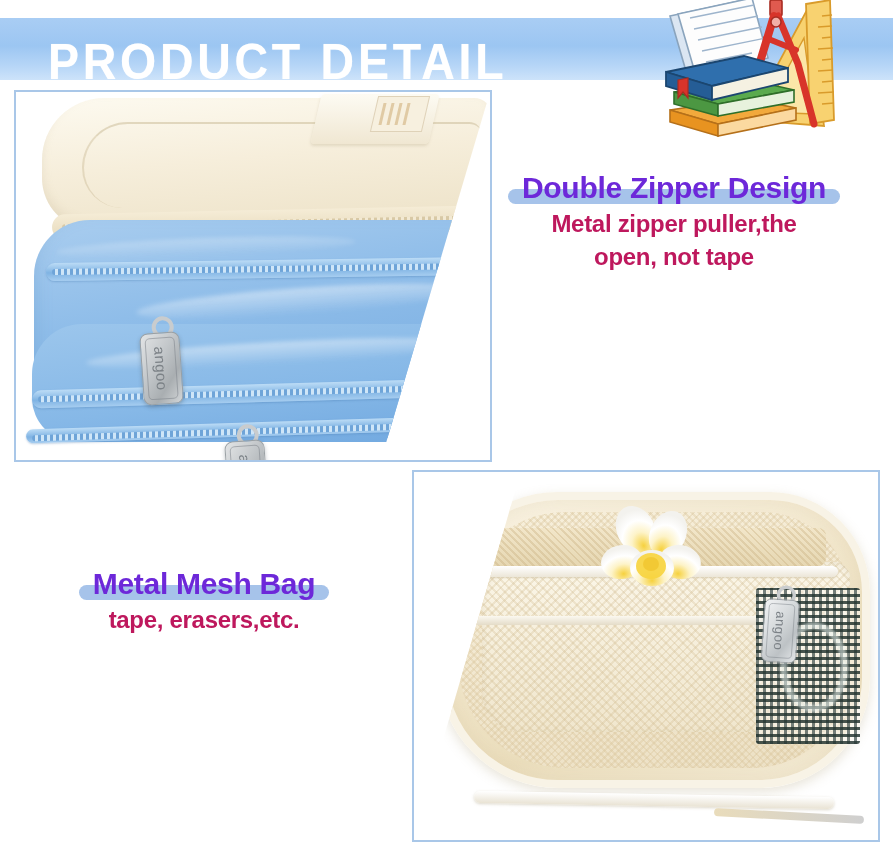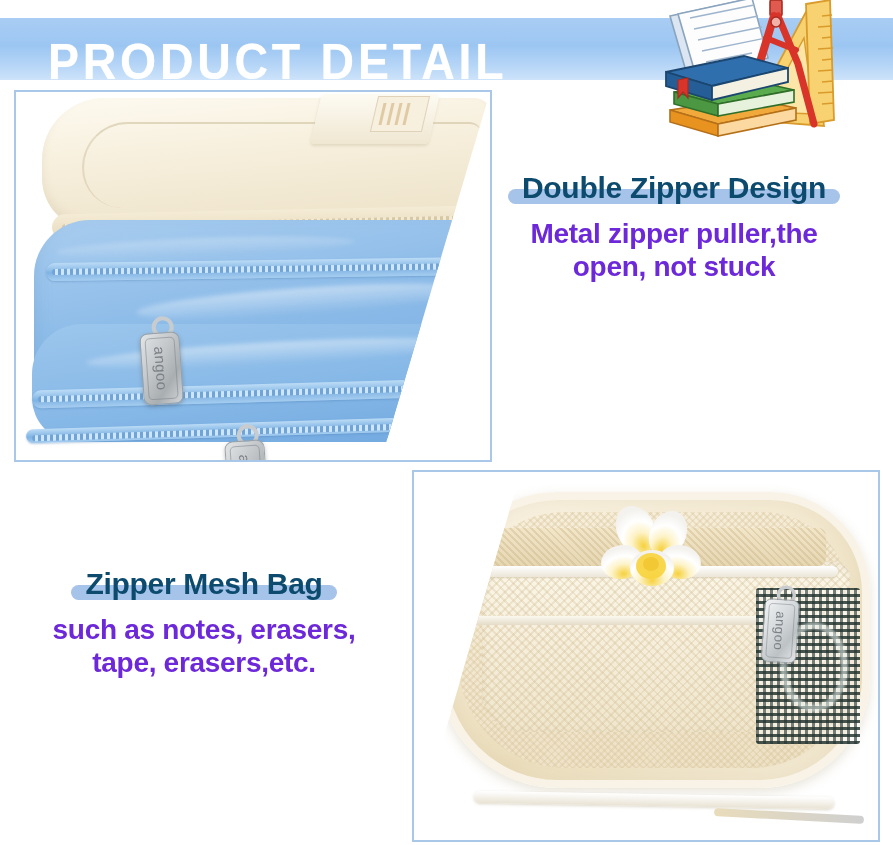--- a/index.html
+++ b/index.html
@@ -420,31 +420,31 @@
     background: #a6c3ea;
     border-radius: 8px;
     z-index: 0;
   }
   .heading-text {
     position: relative;
     z-index: 1;
     font-family: "Liberation Sans", sans-serif;
     font-size: 30px;
     font-weight: bold;
-    color: #0c4a6e;
+    color: #6d28d9;
     line-height: 36px;
     white-space: nowrap;
     letter-spacing: -0.3px;
   }
   .body-text {
-    margin-top: 11px;
+    margin-top: 1px;
     font-family: "Liberation Sans", sans-serif;
-    font-size: 28px;
+    font-size: 24px;
     font-weight: bold;
-    color: #6d28d9;
+    color: #be185d;
     line-height: 33px;
     letter-spacing: -0.3px;
   }
   .body-text div { white-space: nowrap; }
 </style>
 </head>
 <body>
 
 <div id="page">
 
@@ -550,31 +550,30 @@
     </div>
   </div>
 
   <div class="text-right">
     <div class="heading-wrap">
       <div class="heading-bar"></div>
       <div class="heading-text">Double Zipper Design</div>
     </div>
     <div class="body-text">
       <div>Metal zipper puller,the</div>
-      <div>open, not stuck</div>
+      <div>open, not tape</div>
     </div>
   </div>
 
   <div class="text-left">
     <div class="heading-wrap">
       <div class="heading-bar"></div>
-      <div class="heading-text">Zipper Mesh Bag</div>
+      <div class="heading-text">Metal Mesh Bag</div>
     </div>
     <div class="body-text">
-      <div>such as notes, erasers,</div>
       <div>tape, erasers,etc.</div>
     </div>
   </div>
 
   <div class="photo-bottom">
     <div class="photo-bottom-inner">
 
       <div class="open-case">
         <div class="open-case-lining"></div>
         <div class="mesh-panel"></div>

